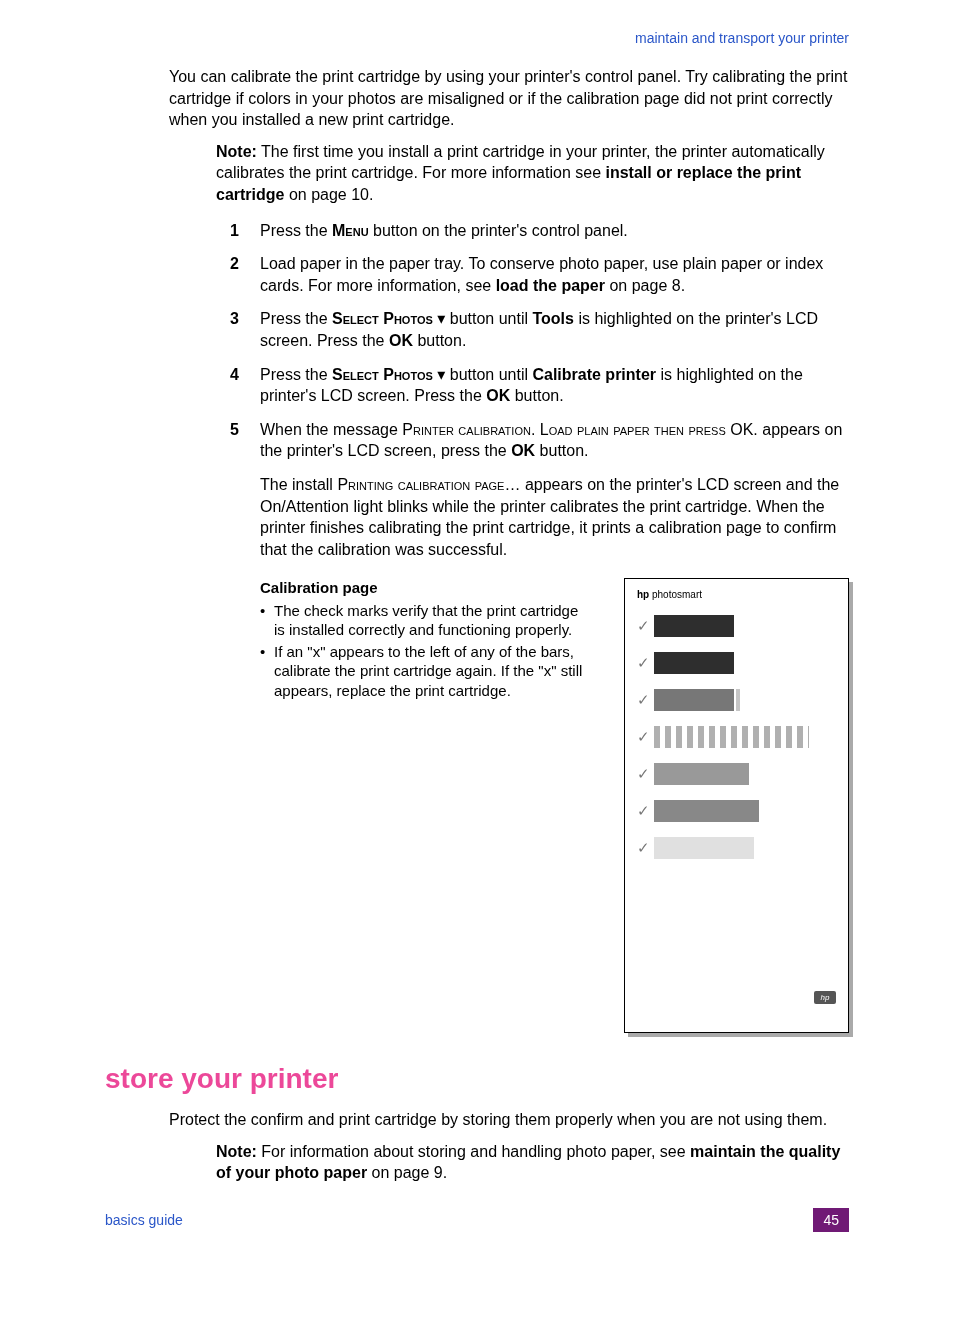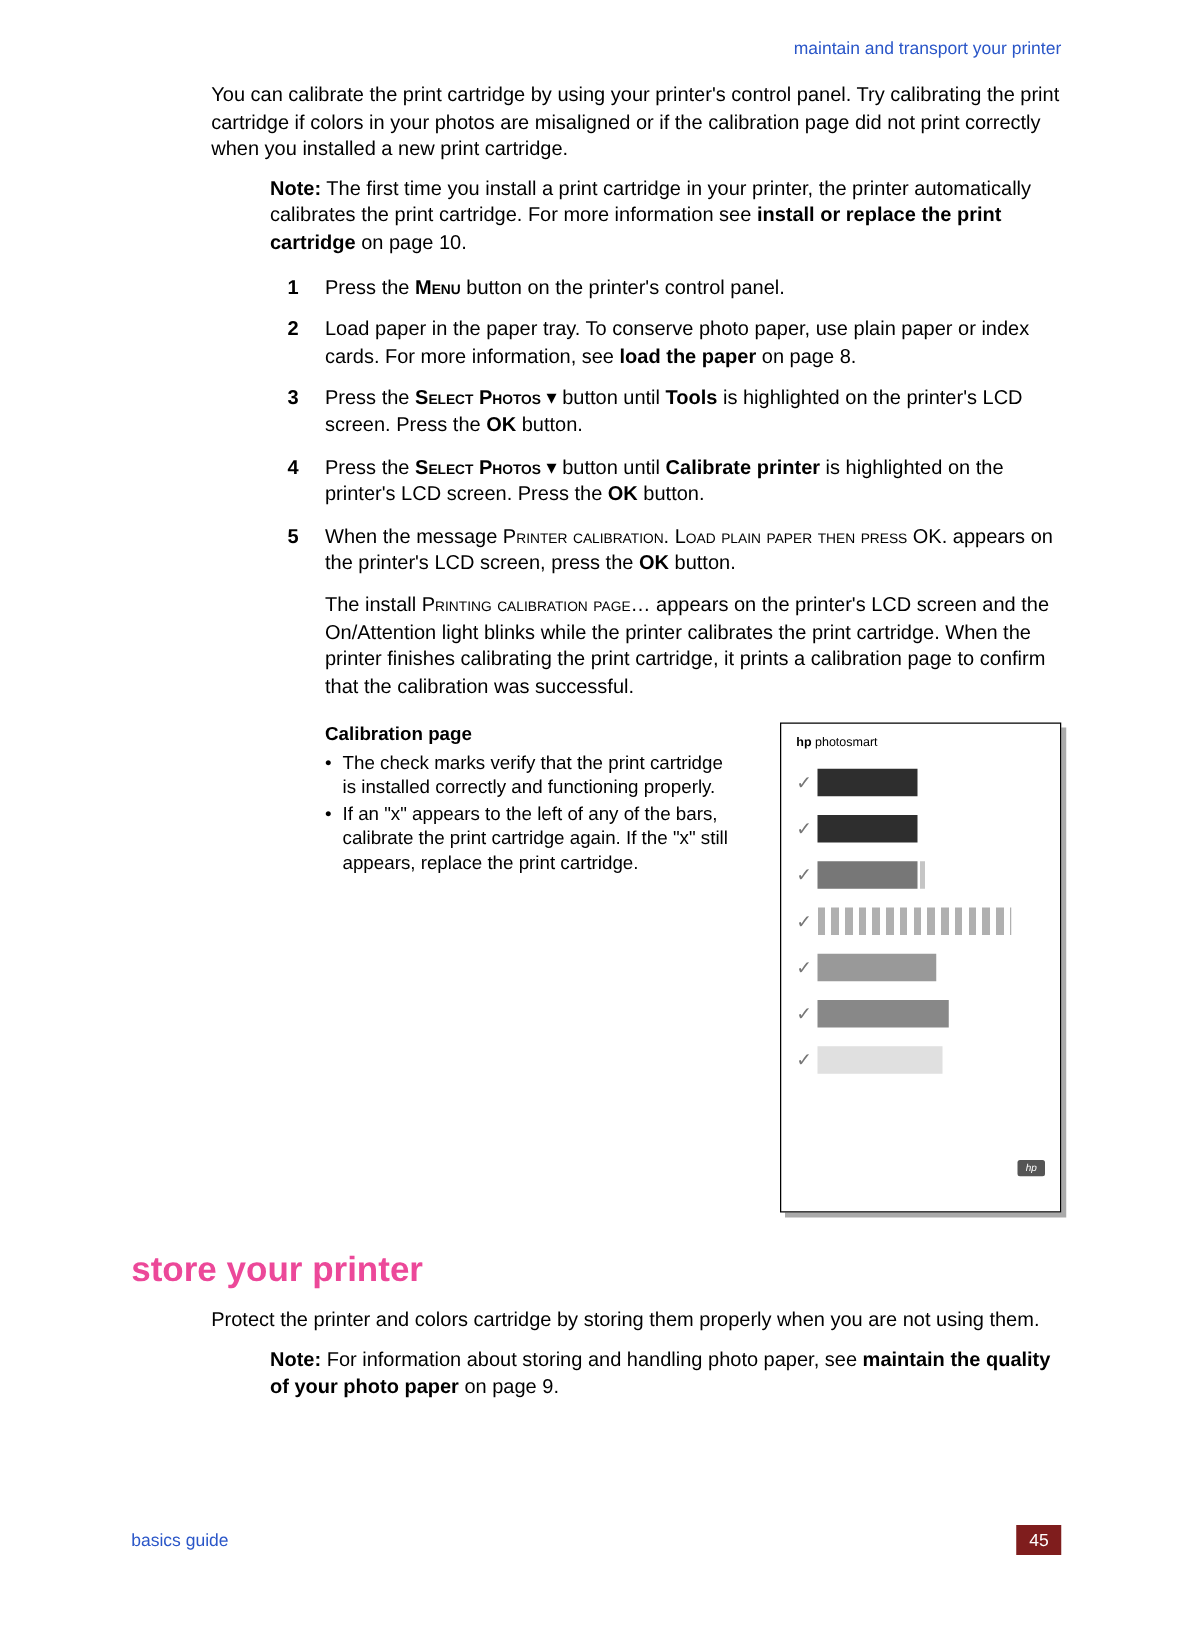--- a/index.html
+++ b/index.html
@@ -82,21 +82,21 @@
   .bullet {
     display: flex;
     margin-bottom: 2px;
   }
   .bullet-dot {
     width: 14px;
     flex-shrink: 0;
   }
   .cal-image {
     width: 225px;
-    height: 392px;
+    height: 455px;
     border: 1px solid #000;
     box-shadow: 4px 4px 0 #aaa;
     position: relative;
     padding: 10px 12px 10px 12px;
     box-sizing: border-box;
     background: #fff;
   }
   .cal-brand {
     font-size: 10px;
     margin-bottom: 14px;
@@ -142,33 +142,33 @@
     font-style: italic;
   }
   .section-head {
     color: #ec4899;
     font-size: 28px;
     font-weight: bold;
     margin: 30px 0 14px 0;
   }
   .footer {
     position: absolute;
-    bottom: 16px;
+    bottom: 28px;
     left: 105px;
     right: 105px;
     display: flex;
     justify-content: space-between;
     align-items: center;
     font-size: 14px;
   }
   .foot-left {
     color: #2a56c8;
   }
   .page-num {
-    background: #7f1d1d;
+    background: #701a75;
     color: #fff;
     padding: 4px 10px;
     font-size: 14px;
   }
   b { font-weight: bold; }
 </style>
 </head>
 <body>
 
 <div class="page">
@@ -264,21 +264,21 @@
       <div class="cal-row">
           <span class="check">✓</span>
           <div class="bar bar-lgray"></div>
         </div>
       <div class="hp-logo">hp</div>
     </div>
   </div>
 
   <div class="section-head">store your printer</div>
 
-  <div class="body-text">Protect the printer and colors cartridge by storing them properly when you are not using them.</div>
+  <div class="body-text">Protect the confirm and print cartridge by storing them properly when you are not using them.</div>
 
   <div class="note-block">
     <b>Note:</b><span> For information about storing and handling photo paper, see </span><b>maintain the quality of your photo paper</b><span> on page 9.</span>
   </div>
 
   <div class="footer">
     <div class="foot-left">basics guide</div>
     <div class="page-num">45</div>
   </div>
 

